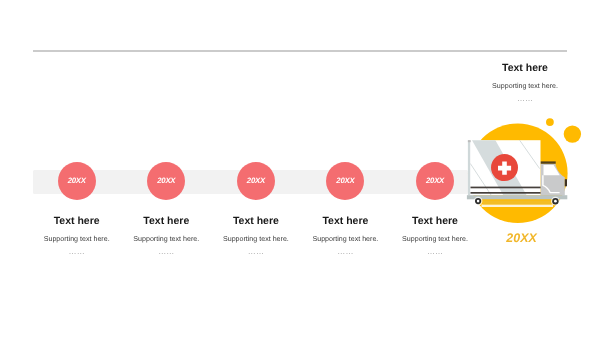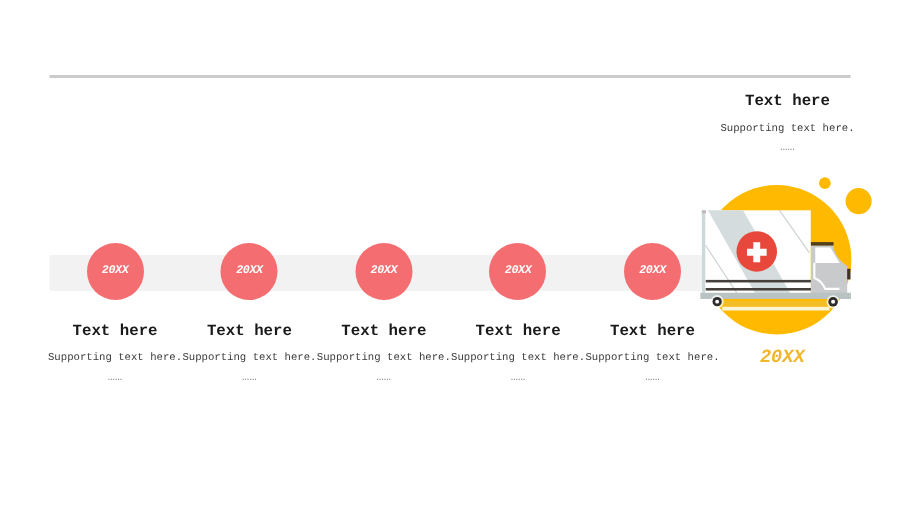--- a/index.html
+++ b/index.html
@@ -1,17 +1,17 @@
 <!DOCTYPE html>
 <html><head>
 <meta charset="utf-8">
 <style>
 html,body{margin:0;padding:0;background:#fff;}
 body{width:600px;height:337px;overflow:hidden;font-family:"Liberation Sans",sans-serif;-webkit-font-smoothing:antialiased;text-rendering:geometricPrecision;}
-.slide{position:relative;width:600px;height:292px;background:#fff;overflow:hidden;font-family:Liberation Mono, monospace;}
+.slide{position:relative;width:600px;height:292px;background:#fff;overflow:hidden;}
 .top-rule{position:absolute;left:33px;top:49.8px;width:534px;height:2.2px;background:#cbcbcb;}
 .hdr{position:absolute;left:465px;top:61.5px;width:120px;text-align:center;}
 .hdr .t{font-size:10.5px;font-weight:bold;color:#1a1a1a;line-height:12px;}
 .hdr .s{font-size:7.1px;color:#3a3a3a;margin-top:8.5px;line-height:9px;}
 .hdr .d{font-size:8px;color:#8e8e8e;margin-top:3.5px;line-height:8px;letter-spacing:0.1px;}
 .tl-bar{position:absolute;left:33px;top:170px;width:435px;height:24px;background:#f2f2f2;border-radius:1.5px;}
 .node{position:absolute;top:161.5px;width:38px;height:38px;border-radius:50%;background:#f46d70;display:flex;align-items:center;justify-content:center;}
 .node span{font-size:7.8px;font-style:italic;font-weight:bold;color:#fff;letter-spacing:-0.25px;}
 .col{position:absolute;top:215px;width:140px;text-align:center;}
 .col .t{font-size:10.5px;font-weight:bold;color:#1a1a1a;line-height:12px;}

